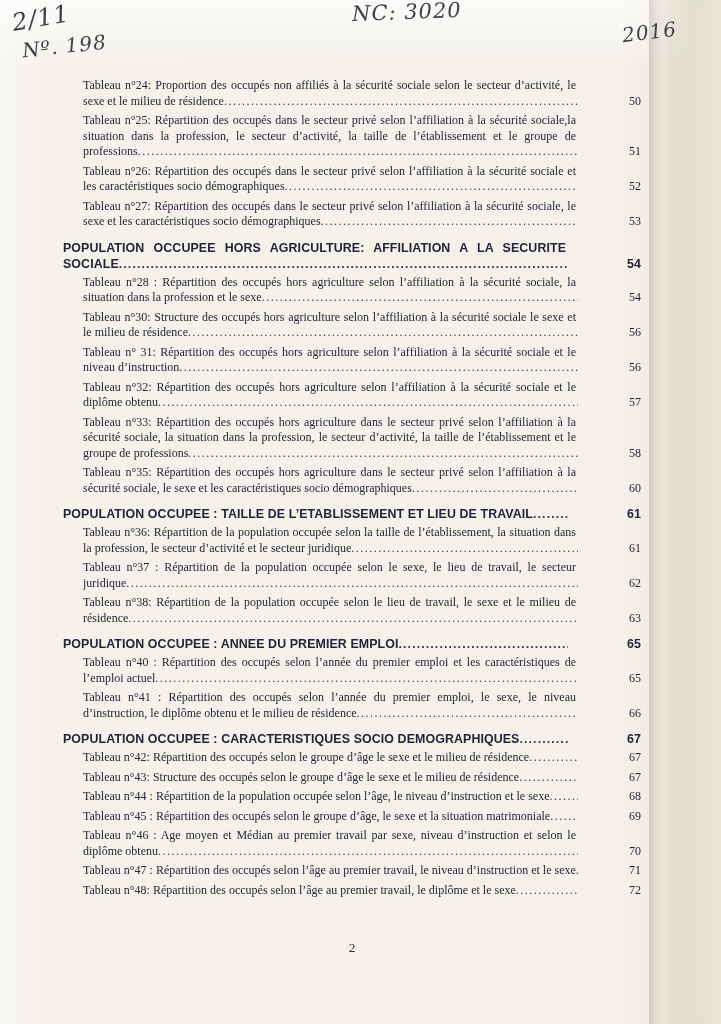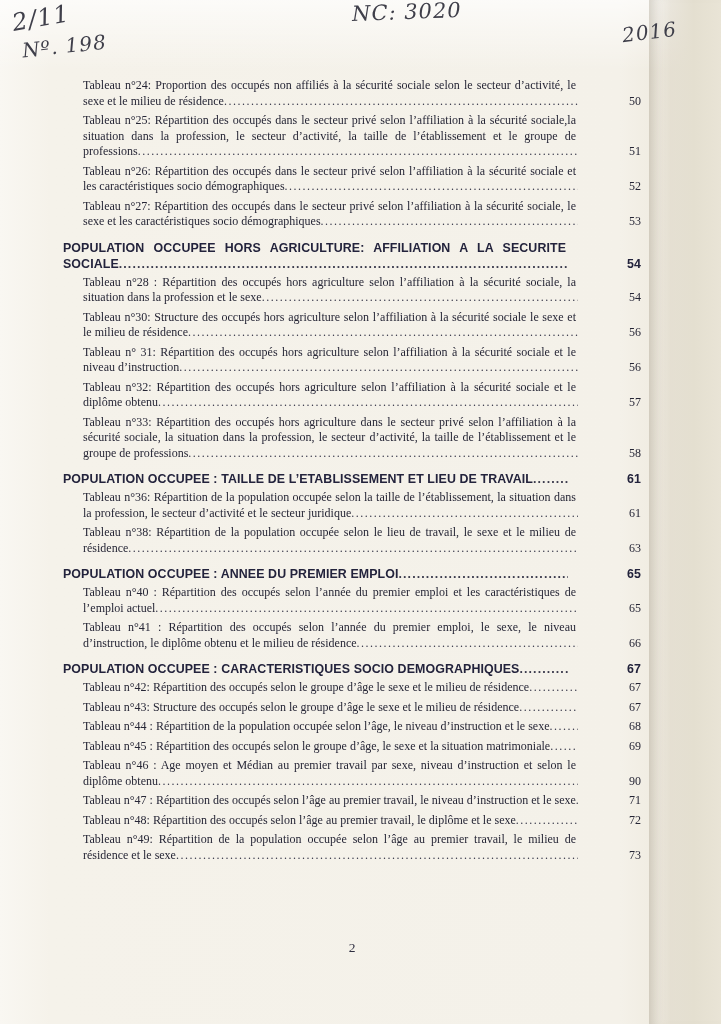--- a/index.html
+++ b/index.html
@@ -130,29 +130,37 @@
         <span class="row-page">56</span>
       </div>
       <div class="toc-entry">
         <span class="row-text">Tableau n°32: Répartition des occupés hors agriculture selon l’affiliation à la sécurité sociale et le diplôme obtenu</span>
         <span class="row-page">57</span>
       </div>
       <div class="toc-entry">
         <span class="row-text">Tableau n°33: Répartition des occupés hors agriculture dans le secteur privé selon l’affiliation à la sécurité sociale, la situation dans la profession, le secteur d’activité, la taille de l’établissement et le groupe de professions</span>
         <span class="row-page">58</span>
       </div>
+      <div class="toc-entry">
+        <span class="row-text">Tableau n°35: Répartition des occupés hors agriculture dans le secteur privé selon l’affiliation à la sécurité sociale, le sexe et les caractéristiques socio démographiques</span>
+        <span class="row-page">60</span>
+      </div>
       <div class="toc-section">
         <span class="row-text">POPULATION OCCUPEE : TAILLE DE L’ETABLISSEMENT ET LIEU DE TRAVAIL</span>
         <span class="row-page">61</span>
       </div>
       <div class="toc-entry">
         <span class="row-text">Tableau n°36: Répartition de la population occupée selon la taille de l’établissement, la situation dans la profession, le secteur d’activité et le secteur juridique</span>
         <span class="row-page">61</span>
       </div>
       <div class="toc-entry">
+        <span class="row-text">Tableau n°37 : Répartition de la population occupée selon le sexe, le lieu de travail, le secteur juridique</span>
+        <span class="row-page">62</span>
+      </div>
+      <div class="toc-entry">
         <span class="row-text">Tableau n°38: Répartition de la population occupée selon le lieu de travail, le sexe et le milieu de résidence</span>
         <span class="row-page">63</span>
       </div>
       <div class="toc-section">
         <span class="row-text">POPULATION OCCUPEE : ANNEE DU PREMIER EMPLOI</span>
         <span class="row-page">65</span>
       </div>
       <div class="toc-entry">
         <span class="row-text">Tableau n°40 : Répartition des occupés selon l’année du premier emploi et les caractéristiques de l’emploi actuel</span>
         <span class="row-page">65</span>
@@ -176,30 +184,26 @@
       <div class="toc-entry">
         <span class="row-text">Tableau n°44 : Répartition de la population occupée selon l’âge, le niveau d’instruction et le sexe</span>
         <span class="row-page">68</span>
       </div>
       <div class="toc-entry">
         <span class="row-text">Tableau n°45 : Répartition des occupés selon le groupe d’âge, le sexe et la situation matrimoniale</span>
         <span class="row-page">69</span>
       </div>
       <div class="toc-entry">
         <span class="row-text">Tableau n°46 : Age moyen et Médian au premier travail par sexe, niveau d’instruction et selon le diplôme obtenu</span>
-        <span class="row-page">90</span>
+        <span class="row-page">70</span>
       </div>
       <div class="toc-entry">
         <span class="row-text">Tableau n°47 : Répartition des occupés selon l’âge au premier travail, le niveau d’instruction et le sexe</span>
         <span class="row-page">71</span>
       </div>
       <div class="toc-entry">
         <span class="row-text">Tableau n°48: Répartition des occupés selon l’âge au premier travail, le diplôme et le sexe</span>
         <span class="row-page">72</span>
       </div>
-      <div class="toc-entry">
-        <span class="row-text">Tableau n°49: Répartition de la population occupée selon l’âge au premier travail, le milieu de résidence et le sexe</span>
-        <span class="row-page">73</span>
-      </div>
     </div>
 
   <div class="footer">2</div>
 </div>
 
 </body></html>

